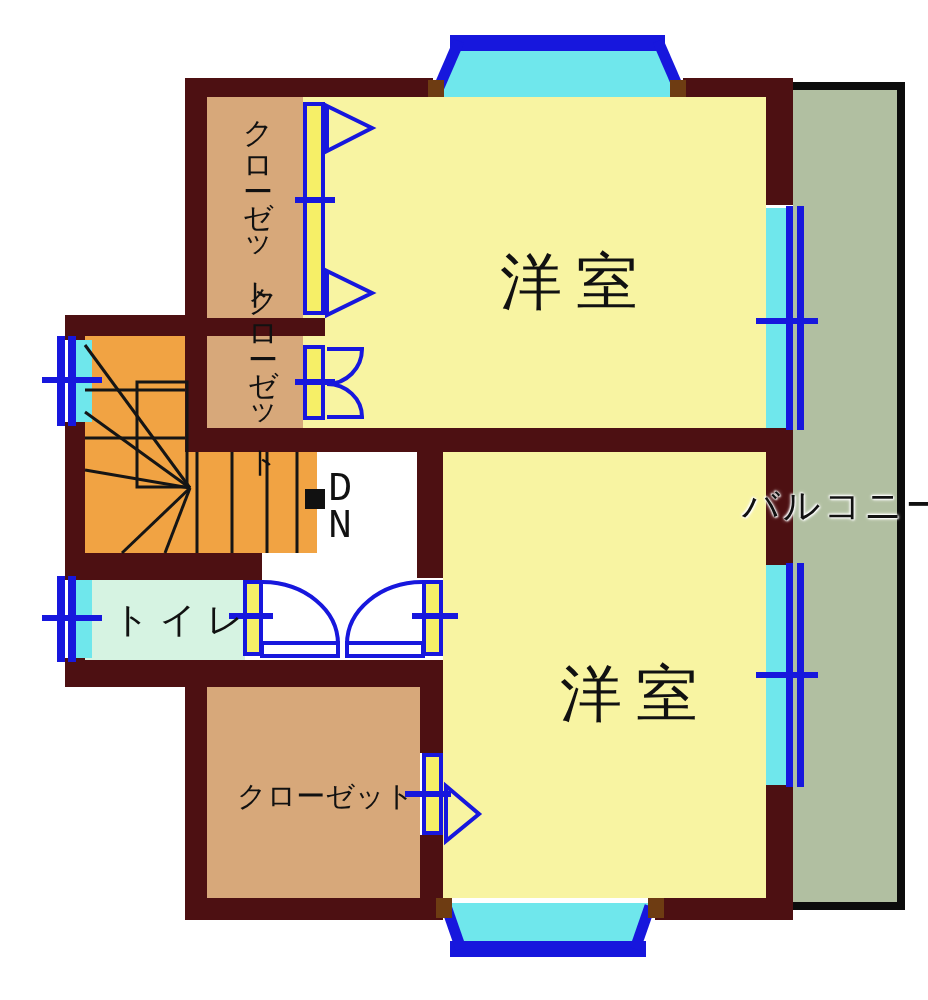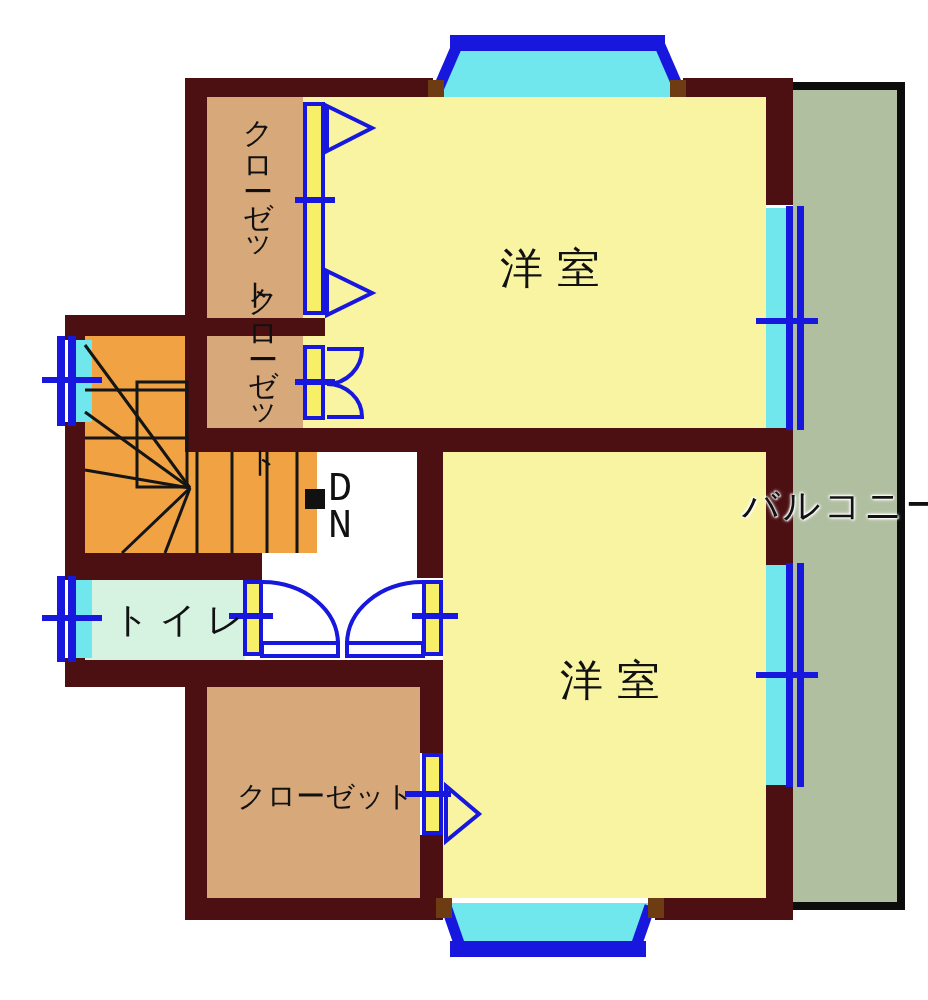--- a/index.html
+++ b/index.html
@@ -24,21 +24,21 @@
            border-right:8px solid var(--border_black);
            border-bottom:8px solid var(--border_black);box-sizing:border-box;}
   svg .blue-stroke{stroke:var(--frame_blue);stroke-width:4;fill:none;}
   svg .blue-stroke-thick{stroke:var(--frame_blue);stroke-width:11;fill:none;}
   svg .blue-fill{fill:var(--frame_blue);}
   svg .glass-fill{fill:var(--glass_cyan);}
   svg .post{fill:var(--post_brown);}
   svg .step{stroke:var(--line_black);stroke-width:3;fill:none;}
   svg .dn-square{fill:#111;}
   .label{position:absolute;color:#111;white-space:nowrap;z-index:60;}
-  .label-room{font-size:43px;letter-spacing:14px;}
+  .label-room{font-size:62px;letter-spacing:14px;}
   .label-toilet{font-size:36px;letter-spacing:10px;}
   .label-closet-h{font-size:29px;letter-spacing:0px;}
   .label-vert{writing-mode:vertical-rl;font-size:30px;letter-spacing:5px;}
   .label-balcony{font-size:37px;letter-spacing:3px;
     text-shadow:0 0 2px #fff,0 0 4px #fff,1px 1px 2px #fff,-1px -1px 2px #fff;}
   .label-dn{font-family:"Liberation Mono","DejaVu Sans Mono",monospace;font-size:40px;line-height:1;}
   .z1{z-index:10}.z2{z-index:20}.z3{z-index:30}.z4{z-index:40}
 </style>
 </head>
 <body>

